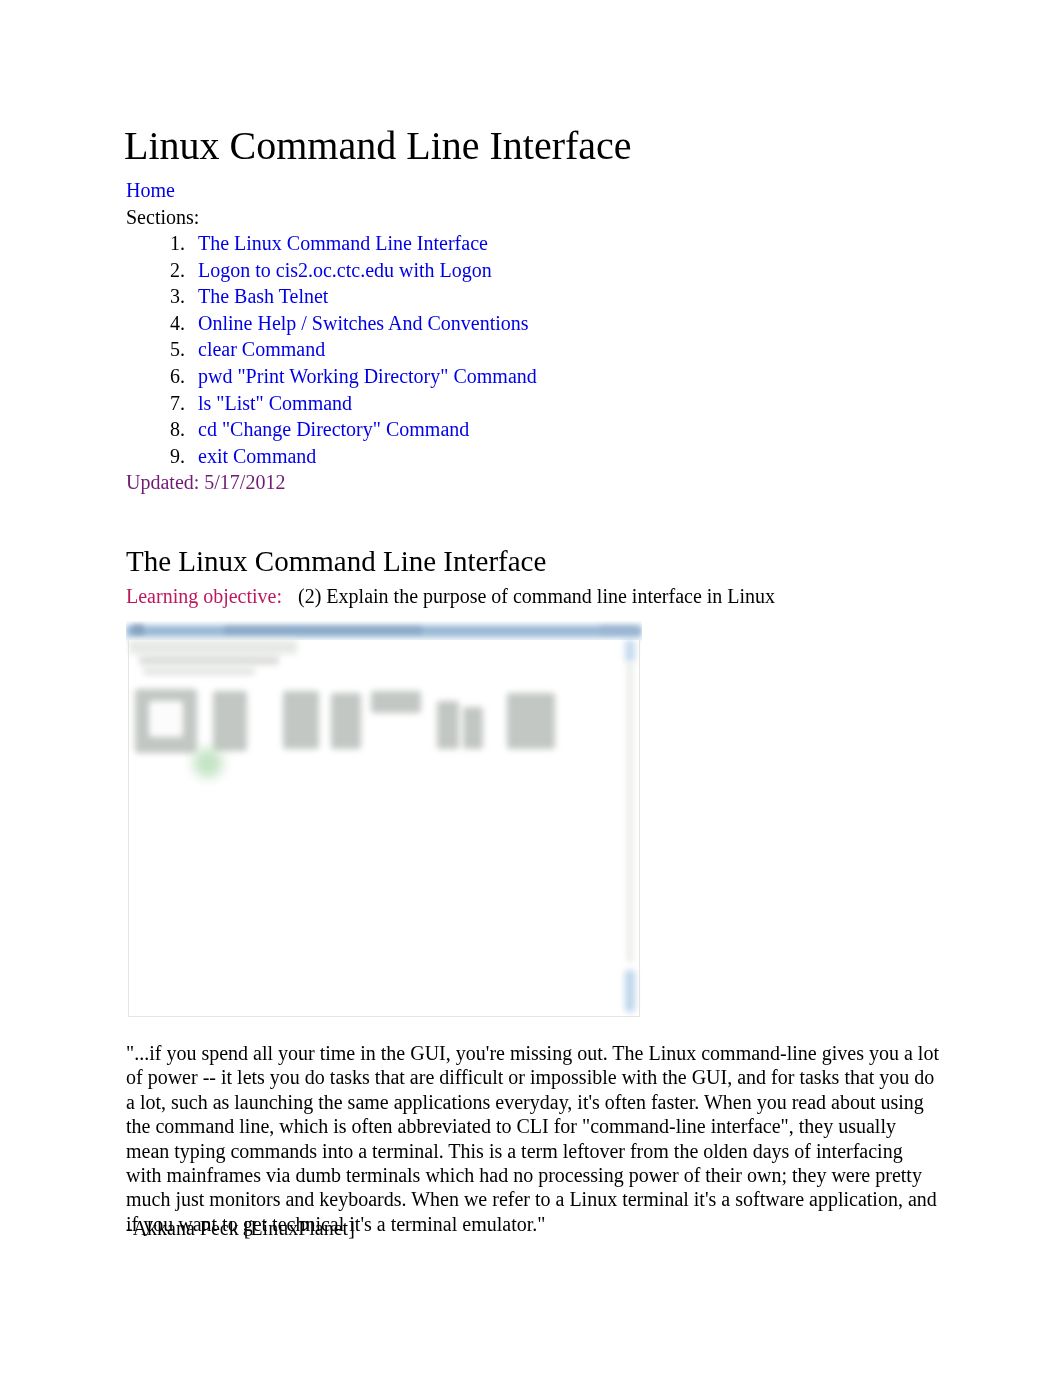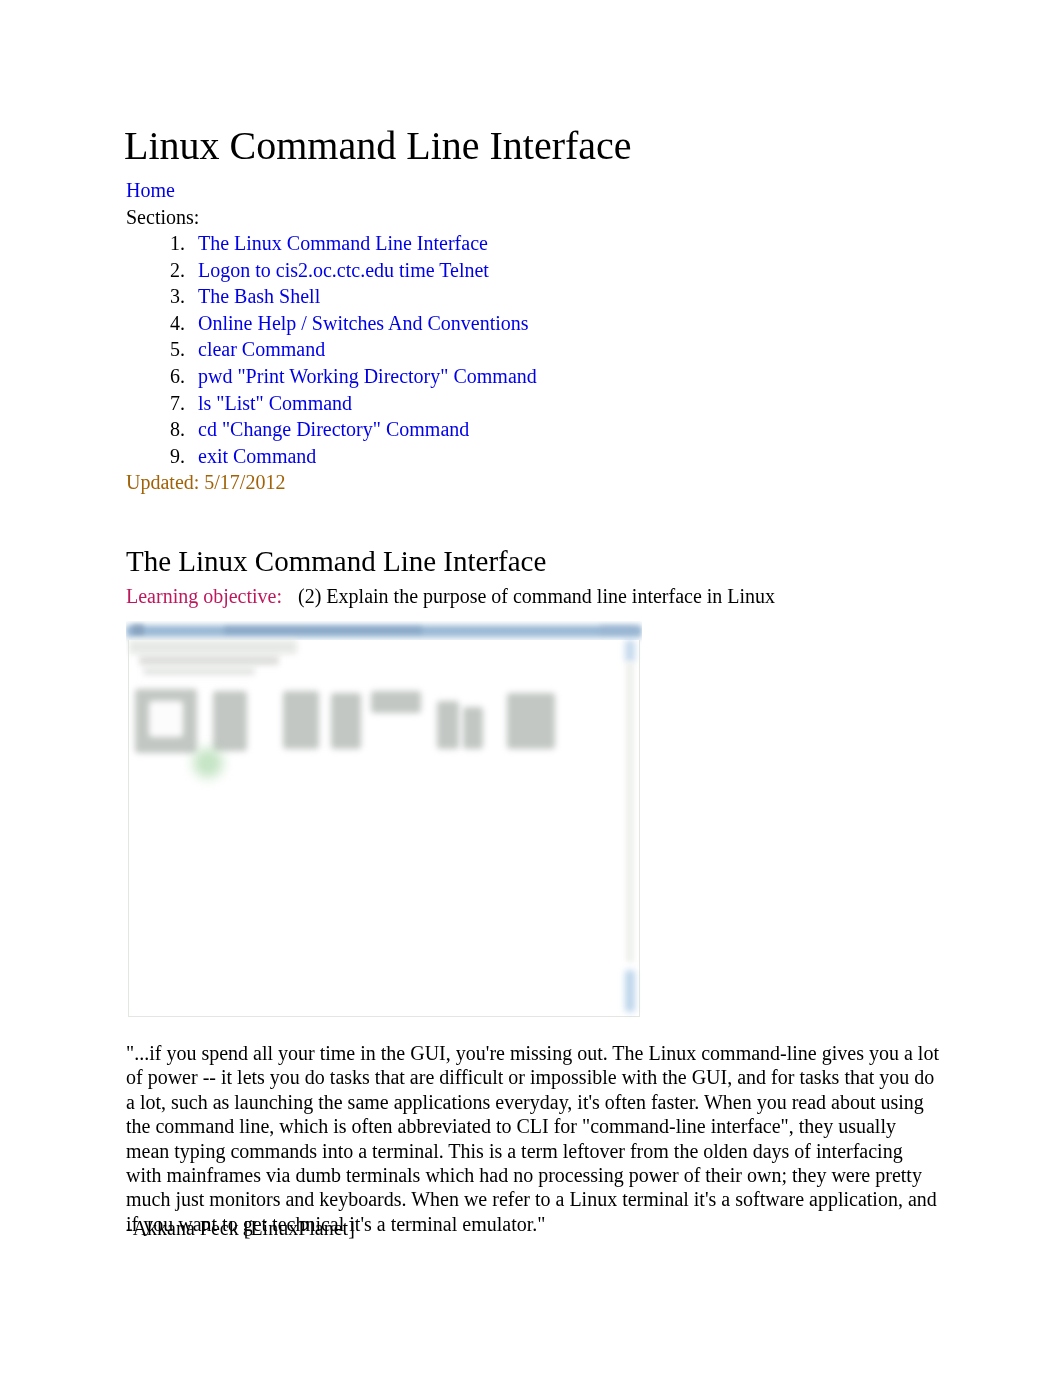--- a/index.html
+++ b/index.html
@@ -82,21 +82,21 @@
     font-size: 20px;
   }
 
   
   .updated-line {
     position: absolute;
     left: 126px;
     top: 469px;
     font-size: 20px;
     line-height: 26px;
-    color: #a16207;
+    color: #701a75;
   }
 
   
   .section-heading {
     position: absolute;
     left: 126px;
     top: 543px;
     font-size: 29px;
     line-height: 36px;
     font-weight: normal;
@@ -280,22 +280,22 @@
 <div class="page">
 
   <h1 class="doc-title">Linux Command Line Interface</h1>
 
   <a class="home-link" href="#">Home</a>
 
   <div class="sections-label">Sections:</div>
 
   <ol class="sections-list">
     <li><a href="#">The Linux Command Line Interface</a></li>
-    <li><a href="#">Logon to cis2.oc.ctc.edu time Telnet</a></li>
-    <li><a href="#">The Bash Shell</a></li>
+    <li><a href="#">Logon to cis2.oc.ctc.edu with Logon</a></li>
+    <li><a href="#">The Bash Telnet</a></li>
     <li><a href="#">Online Help / Switches And Conventions</a></li>
     <li><a href="#">clear Command</a></li>
     <li><a href="#">pwd "Print Working Directory" Command</a></li>
     <li><a href="#">ls "List" Command</a></li>
     <li><a href="#">cd "Change Directory" Command</a></li>
     <li><a href="#">exit Command</a></li>
   </ol>
 
   <div class="updated-line">Updated: 5/17/2012</div>
 

